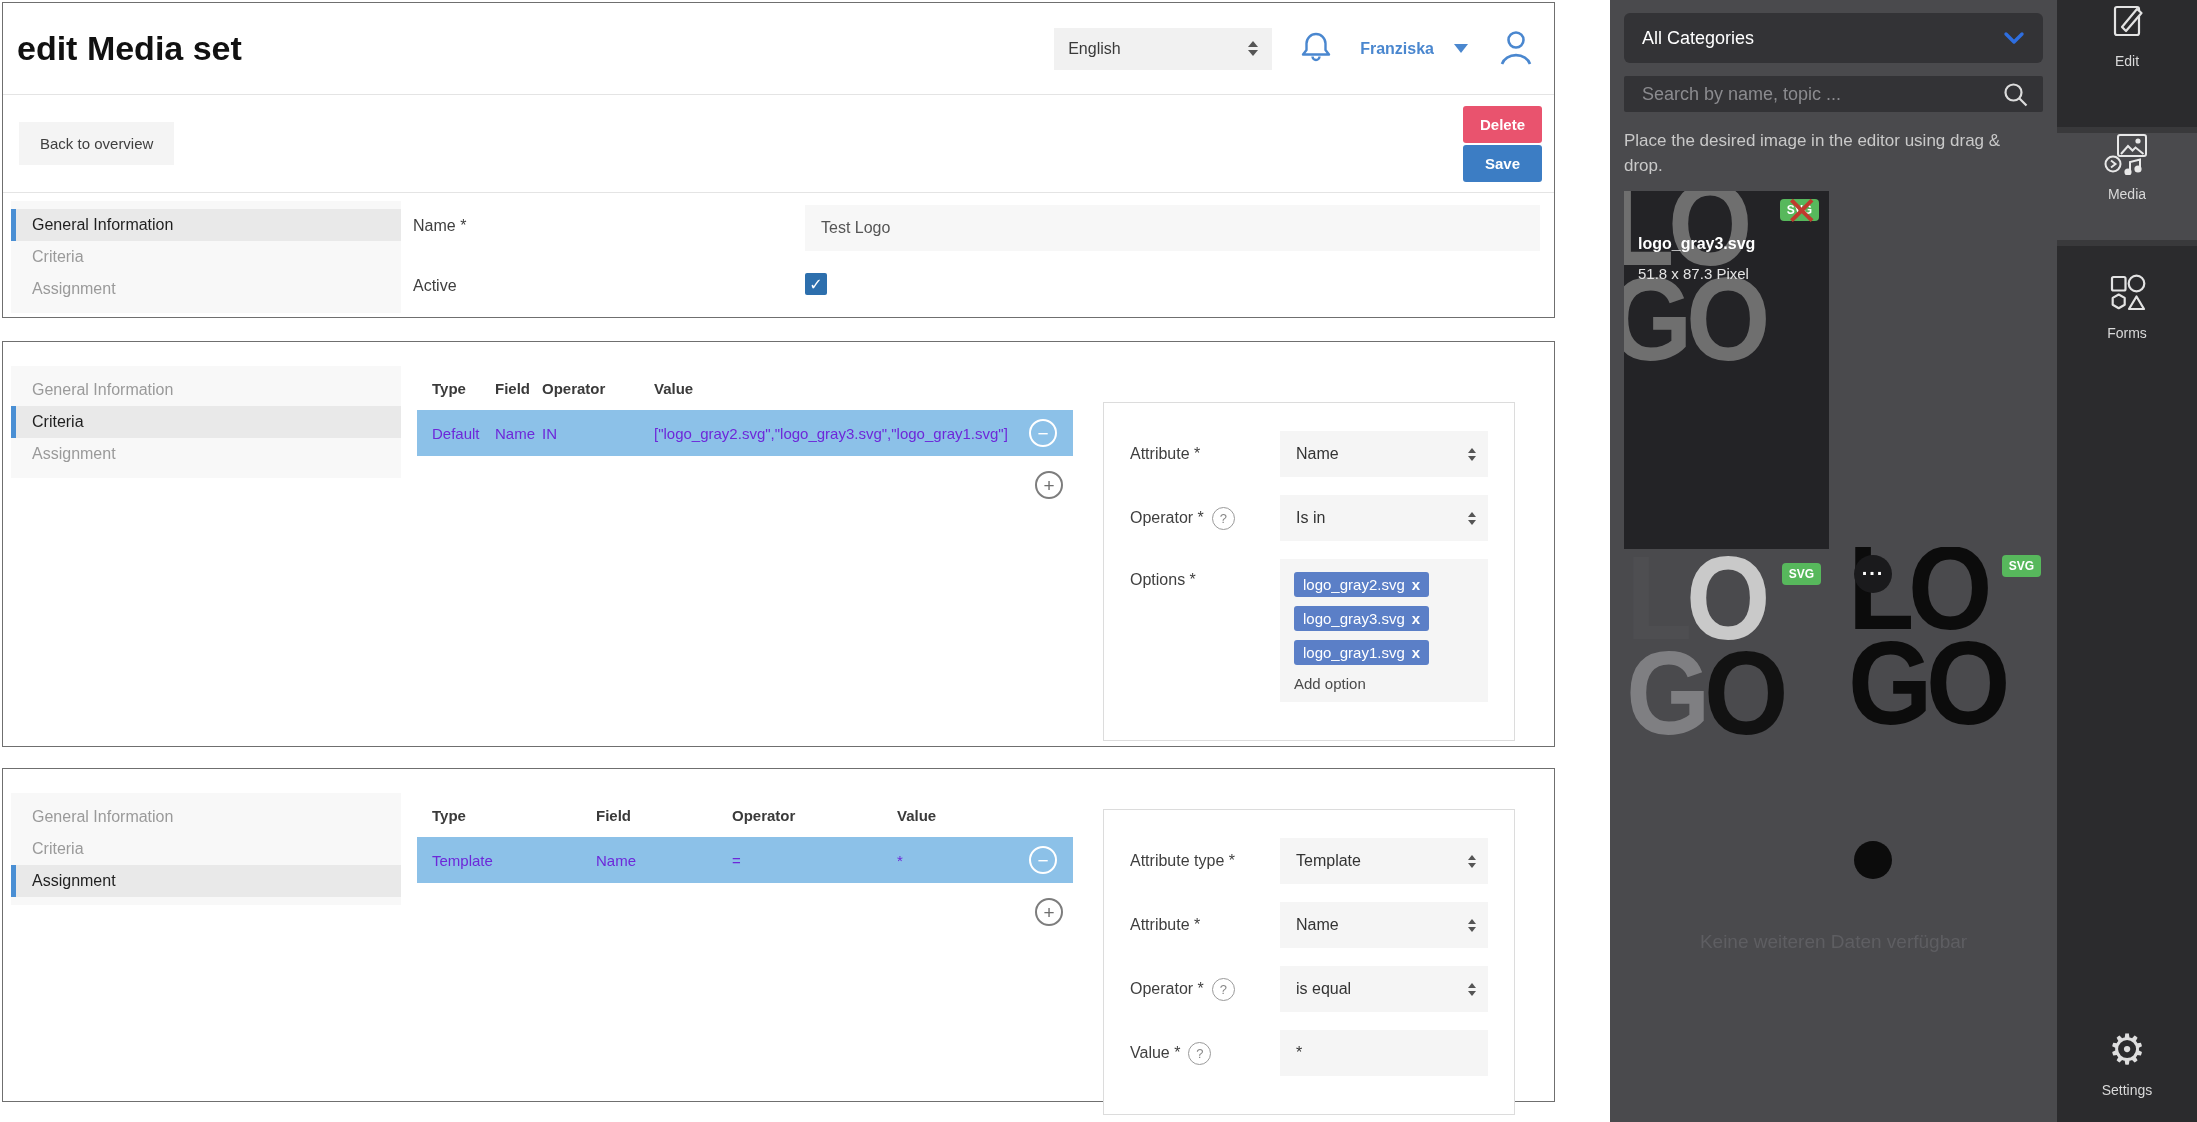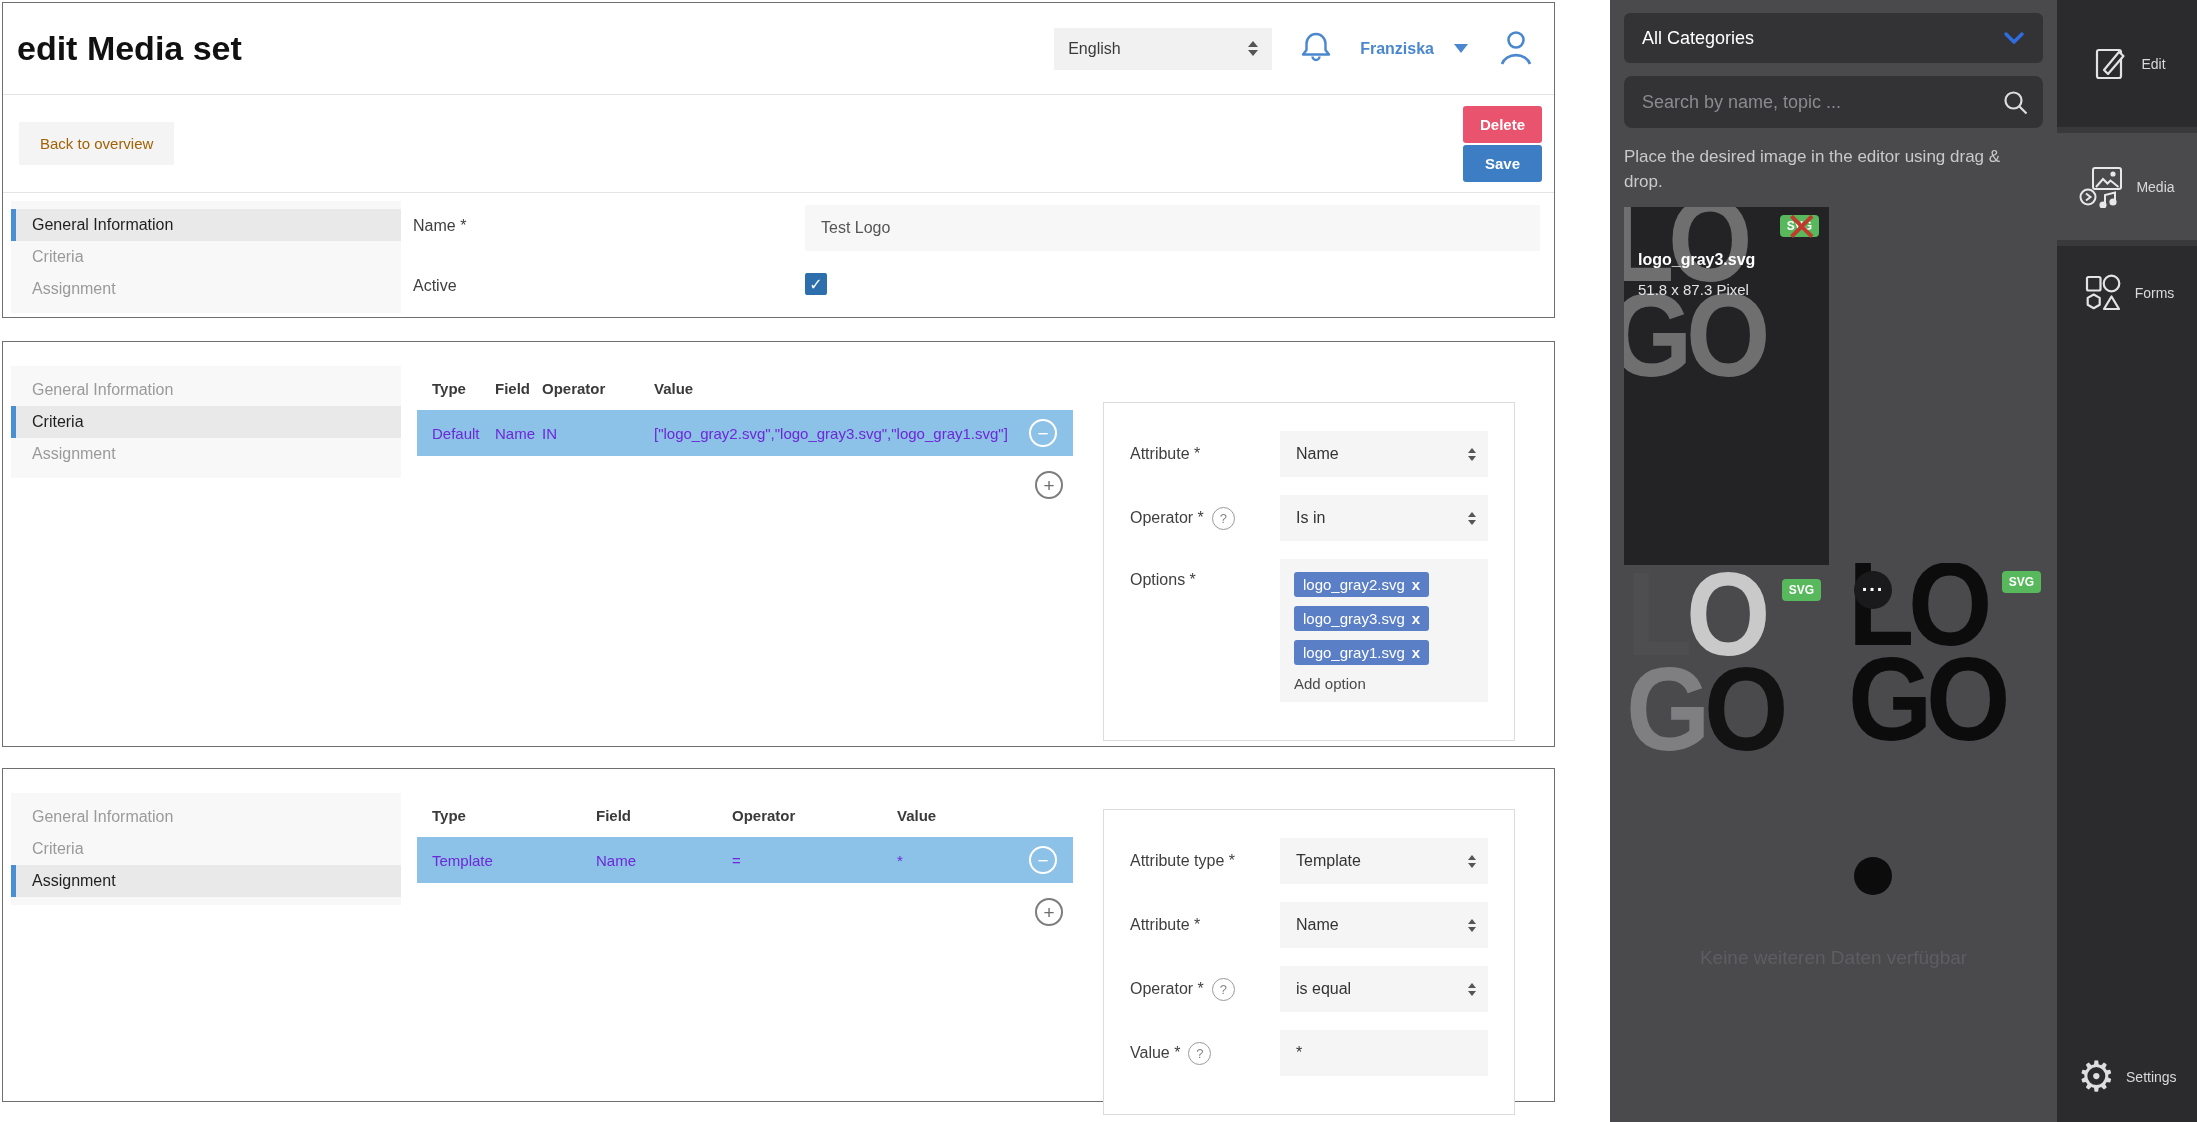--- a/index.html
+++ b/index.html
@@ -22,21 +22,21 @@
   .updown{display:flex;flex-direction:column;gap:3px;}
   .updown i{display:block;width:0;height:0;border-left:5px solid transparent;border-right:5px solid transparent;}
   .updown .up{border-bottom:6px solid #555;}
   .updown .dn{border-top:6px solid #555;}
   .username{color:#4a87cf;font-size:16px;font-weight:bold;}
   .caret-dn{width:0;height:0;border-left:7px solid transparent;border-right:7px solid transparent;
             border-top:9px solid #4a87cf;margin-left:-8px;}
 
   .c1-toolbar{display:flex;justify-content:space-between;align-items:center;height:97px;
               border-bottom:1px solid #e4e4e4;padding:0 12px 0 16px;}
-  .btn-back{background:#f4f4f4;border:none;padding:13px 21px;font-size:15px;color:#a16207;cursor:pointer;
+  .btn-back{background:#f4f4f4;border:none;padding:13px 21px;font-size:15px;color:#404040;cursor:pointer;
             font-family:inherit;}
   .tb-right{display:flex;gap:2px;flex-direction:column;}
   .btn{border:none;border-radius:3px;padding:10px 17px;font-size:15px;font-weight:bold;color:#fff;
        cursor:pointer;font-family:inherit;}
   .btn-delete{background:#e9536e;}
   .btn-save{background:#3c7dc4;}
 
   .card-body{display:flex;padding:8px 14px 0 8px;box-sizing:border-box;}
   .card2 .card-body,.card3 .card-body{padding-top:24px;}
 
@@ -92,21 +92,21 @@
   .tagline{margin-bottom:9px;}
   .tag{display:inline-flex;align-items:center;gap:7px;background:#5b7fc7;color:#fff;font-size:15px;
        padding:4px 9px;border-radius:3px;cursor:pointer;}
   .tag .x{font-weight:bold;cursor:pointer;}
   .addopt{font-size:15px;color:#4a4a4a;margin-top:10px;cursor:pointer;}
 
   
   .sidebar{width:447px;flex:none;background:#4a4a4d;padding:13px 14px 0;box-sizing:border-box;overflow:hidden;}
   .cat-select{height:50px;background:#333336;border-radius:6px;display:flex;align-items:center;
               justify-content:space-between;padding:0 18px;color:#fff;font-size:18px;margin-bottom:13px;cursor:pointer;}
-  .searchbox{height:52px;background:#333336;border-radius:8px;display:flex;align-items:center;
+  .searchbox{height:36px;background:#333336;border-radius:2px;display:flex;align-items:center;
              padding:0 14px 0 16px;margin-bottom:15px;}
   .searchbox input{flex:1;background:transparent;border:none;outline:none;color:#ddd;font-size:18px;font-family:inherit;}
   .searchbox input::placeholder{color:#8b8b8f;}
   .hint{color:#c9c9c9;font-size:17px;line-height:1.45;margin-bottom:13px;width:410px;}
 
   .tiles{display:flex;gap:15px;align-items:flex-end;}
   .tcol{display:flex;flex-direction:column;gap:6px;width:205px;flex:none;}
   .tile{position:relative;width:205px;overflow:hidden;cursor:pointer;}
   .tile1{height:358px;background:#232326;}
   .tile2{height:338px;}
@@ -128,21 +128,21 @@
   .xmark{position:absolute;top:-2px;right:0;width:44px;height:44px;cursor:pointer;}
   .xmark::after{content:"✕";font-size:40px;color:#c03a2e;font-weight:bold;line-height:44px;}
   .menu-dots{position:absolute;left:10px;top:8px;width:38px;height:38px;border-radius:50%;background:#1a1a1c;
              color:#fff;display:flex;align-items:flex-start;justify-content:center;font-size:20px;
              letter-spacing:2px;line-height:26px;cursor:pointer;font-weight:bold;}
   .dot2{position:absolute;left:10px;top:294px;width:38px;height:38px;border-radius:50%;background:#0c0c0c;}
   .empty-msg{text-align:center;color:#5e5e62;font-size:19px;margin-top:46px;}
 
   
   .rail{flex:1;background:#39393b;display:flex;flex-direction:column;}
-  .rail-item{display:flex;flex-direction:row;align-items:center;justify-content:center;gap:11px;
+  .rail-item{display:flex;flex-direction:column;align-items:center;justify-content:flex-start;gap:11px;
              color:#d9d9d9;font-size:14px;cursor:pointer;background:#2b2b2d;}
   .ri-edit{height:127px;margin-bottom:6px;}
   .ri-media{height:107px;margin-bottom:6px;background:#4a4a4d;}
   .rail-rest{flex:1;background:#2b2b2d;display:flex;flex-direction:column;align-items:center;}
   .ri-forms{padding-top:26px;background:transparent;}
   .ri-settings{margin-top:auto;padding-bottom:24px;background:transparent;}
   .gear{font-size:42px;color:#dedede;line-height:1;}
 </style>
 </head>
 <body>

